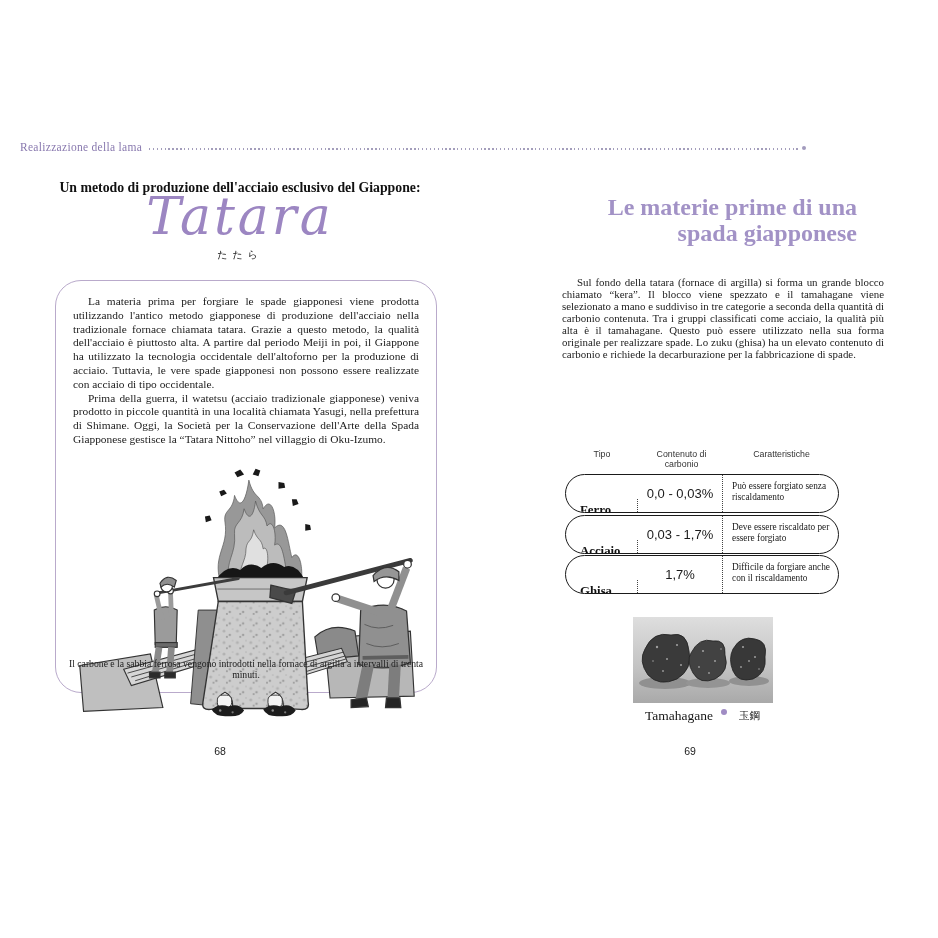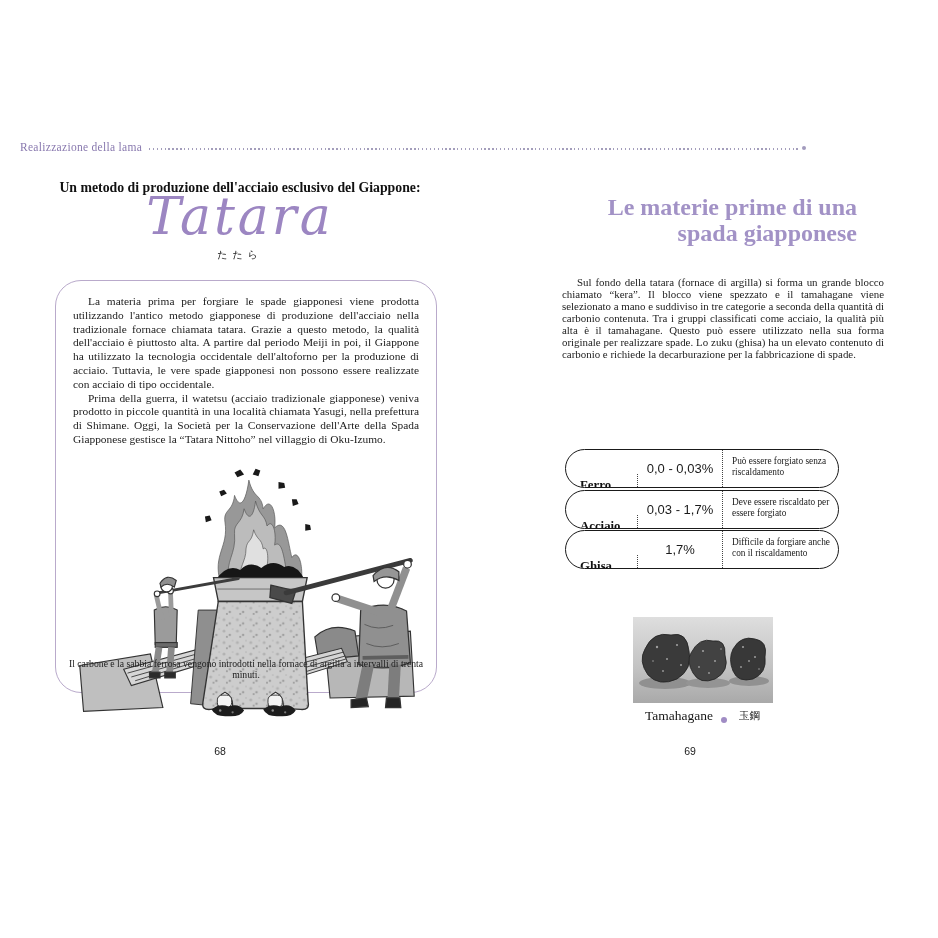--- a/index.html
+++ b/index.html
@@ -60,21 +60,21 @@
   .pill .c3 { flex:1; padding:6px 8px 0 9px; font-size:9.3px; line-height:11.3px; color:#1a1a1a; }
   .type-name { font-weight:bold; font-size:12.8px; color:#111; line-height:13px; }
   .type-jp { display:flex; align-items:center; gap:2px; font-size:8.6px; color:#222; margin-top:2px; }
   .dot { width:6px; height:6px; border-radius:50%; background:#a08cc4; flex:0 0 auto; }
 
   .photo { position:absolute; left:633px; top:617px; width:140px; height:86px; }
   .photo svg { width:100%; height:100%; display:block; }
   .photo-caption { position:absolute; left:600px; top:708px; width:205px; display:flex;
             align-items:center; justify-content:center; gap:8px; }
   .photo-caption .name { font-size:13.5px; color:#161616; }
-  .photo-caption .jp { display:flex; align-items:flex-end; gap:12px; font-size:10.5px; color:#222; }
+  .photo-caption .jp { display:flex; align-items:flex-start; gap:12px; font-size:10.5px; color:#222; }
 </style>
 </head>
 <body>
 
 <div class="spread">
 
   <div class="runhead">
     <span class="runhead-label">Realizzazione della lama</span>
     <span class="dotline"></span>
     <span class="dot-end"></span>
@@ -189,20 +189,25 @@
 
     <div class="illus-caption">Il carbone e la sabbia ferrosa vengono introdotti nella fornace di argilla a intervalli di trenta minuti.</div>
   </div>
 
   <div class="pagenum left">68</div>
 
   <div class="right-title">Le materie prime di una spada giapponese</div>
   <div class="right-body">Sul fondo della tatara (fornace di argilla) si forma un grande blocco chiamato “kera”. Il blocco viene spezzato e il tamahagane viene selezionato a mano e suddiviso in tre categorie a seconda della quantità di carbonio contenuta. Tra i gruppi classificati come acciaio, la qualità più alta è il tamahagane. Questo può essere utilizzato nella sua forma originale per realizzare spade. Lo zuku (ghisa) ha un elevato contenuto di carbonio e richiede la decarburazione per la fabbricazione di spade.</div>
 
   <div class="mat-table">
+    <div class="tbl-head">
+      <span class="h1">Tipo</span>
+      <span class="h2">Contenuto di carbonio</span>
+      <span class="h3">Caratteristiche</span>
+    </div>
 
     <div class="pill">
       <div class="c1">
         <div class="type-name">Ferro</div>
         <div class="type-jp">
             <span class="dot"></span>
             <span>狭義の鉄</span>
           </div>
       </div>
       <div class="c2">0,0 - 0,03%</div>

